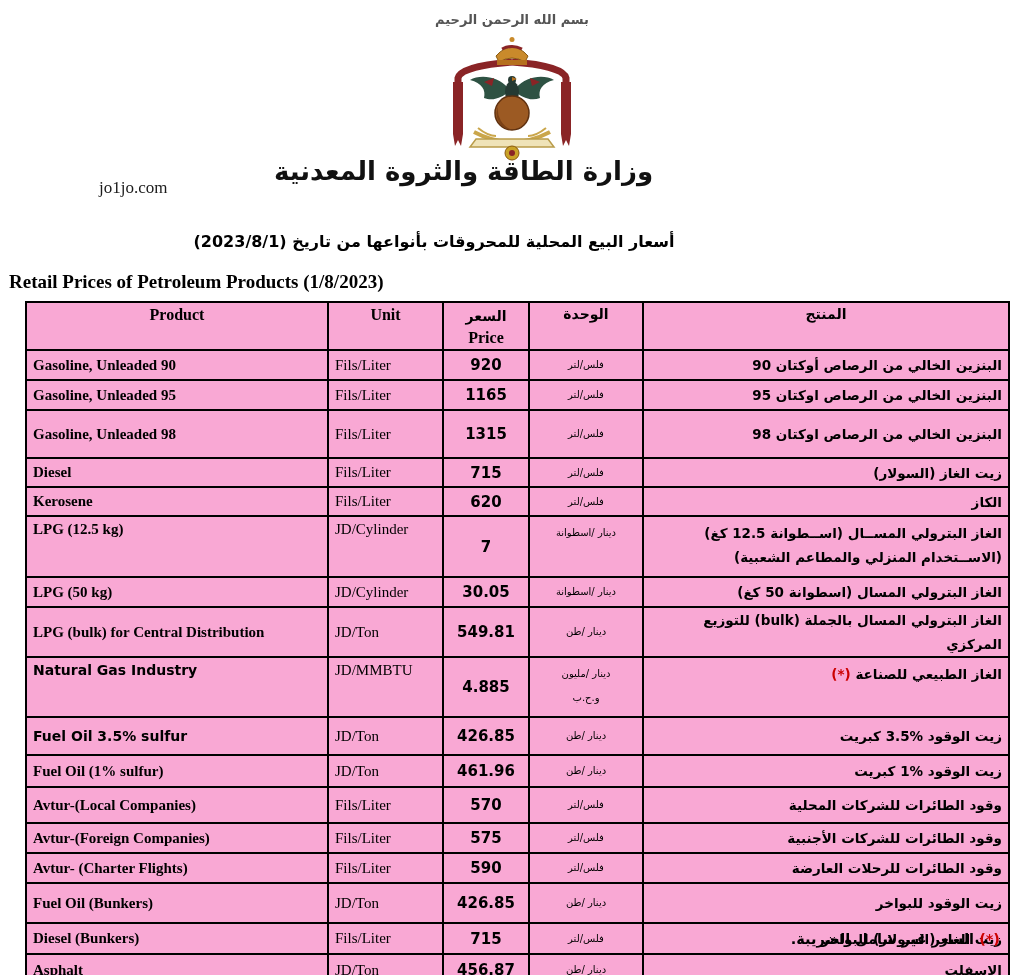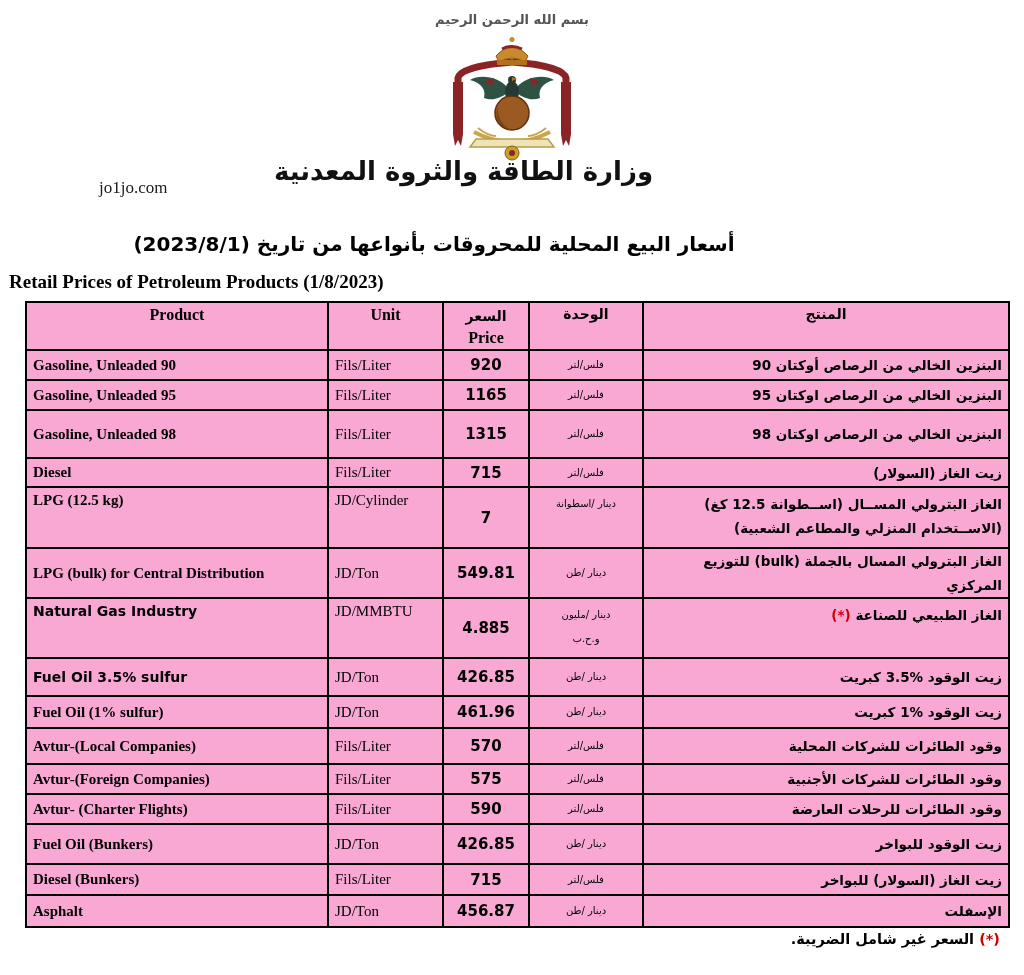--- a/index.html
+++ b/index.html
@@ -14,21 +14,21 @@
              color:#555;letter-spacing:1px;}
 
   .emblem{position:absolute;top:36px;left:428px;}
 
   .ministry{position:absolute;top:156px;left:0;width:927px;text-align:center;
             direction:rtl;font-family:"DejaVu Sans",sans-serif;
             font-size:26px;font-weight:bold;color:#111;}
 
   .title-ar{position:absolute;top:232px;left:0;width:868px;text-align:center;
             direction:rtl;font-family:"DejaVu Sans",sans-serif;
-            font-size:20px;font-weight:bold;}
+            font-size:16px;font-weight:bold;}
   .title-en{position:absolute;top:271px;left:9px;width:1024px;text-align:left;
             font-family:"Liberation Serif",serif;font-size:19px;font-weight:bold;}
 
   table.prices{position:absolute;left:25px;top:301px;width:983px;
                border-collapse:collapse;table-layout:fixed;background:#f9a8d4;}
   table.prices th,table.prices td{border:2px solid #000;padding:0 6px;
                overflow:hidden;vertical-align:middle;}
   table.prices thead tr{height:48px;}
   table.prices thead th{vertical-align:top;padding-top:3px;}
   .h-en{font-family:"Liberation Serif",serif;font-size:16px;font-weight:bold;text-align:center;}
@@ -156,26 +156,40 @@
           <td class="c-unitar">فلس/لتر</td>
           <td class="c-ar">البنزين الخالي من الرصاص اوكتان 98</td>
         </tr>
         <tr style="height: 29px;">
           <td class="c-en">Diesel</td>
           <td class="c-unit">Fils/Liter</td>
           <td class="c-price">715</td>
           <td class="c-unitar">فلس/لتر</td>
           <td class="c-ar">زيت الغاز (السولار)</td>
         </tr>
+        <tr style="height: 29px;">
+          <td class="c-en">Kerosene</td>
+          <td class="c-unit">Fils/Liter</td>
+          <td class="c-price">620</td>
+          <td class="c-unitar">فلس/لتر</td>
+          <td class="c-ar">الكاز</td>
+        </tr>
         <tr class="tall" style="height: 61px;">
           <td class="c-en">LPG (12.5 kg)</td>
           <td class="c-unit">JD/Cylinder</td>
           <td class="c-price">7</td>
           <td class="c-unitar">دينار /اسطوانة</td>
           <td class="c-ar">الغاز البترولي المســال (اســطوانة 12.5 كغ) (الاســتخدام المنزلي والمطاعم الشعبية)</td>
+        </tr>
+        <tr style="height: 30px;">
+          <td class="c-en">LPG (50 kg)</td>
+          <td class="c-unit">JD/Cylinder</td>
+          <td class="c-price">30.05</td>
+          <td class="c-unitar">دينار /اسطوانة</td>
+          <td class="c-ar">الغاز البترولي المسال (اسطوانة 50 كغ)</td>
         </tr>
         <tr style="height: 30px;">
           <td class="c-en">LPG (bulk) for Central Distribution</td>
           <td class="c-unit">JD/Ton</td>
           <td class="c-price">549.81</td>
           <td class="c-unitar">دينار /طن</td>
           <td class="c-ar">الغاز البترولي المسال بالجملة (bulk) للتوزيع المركزي</td>
         </tr>
         <tr class="tall" style="height: 60px;">
           <td class="c-en sans">Natural Gas Industry</td>

